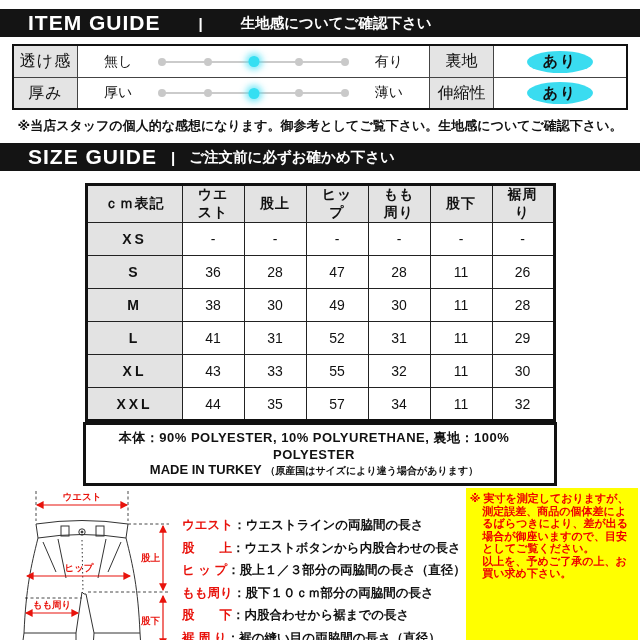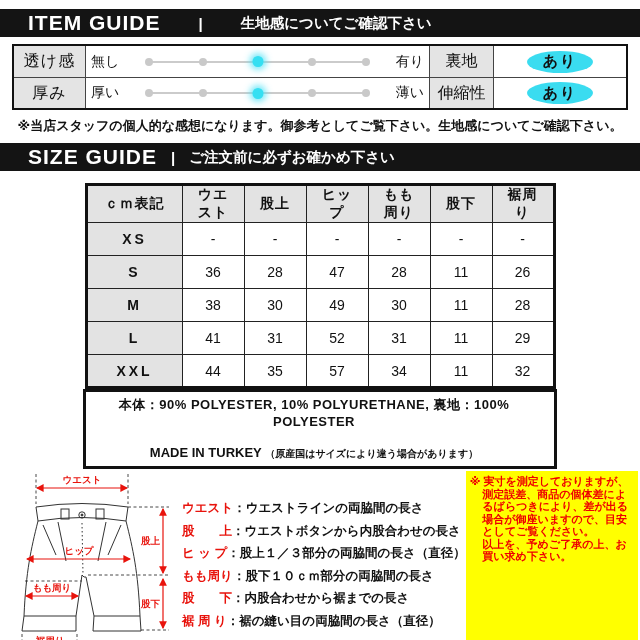--- a/index.html
+++ b/index.html
@@ -13,23 +13,23 @@
   .bar-sep { margin:0 14px; font-size:15px; font-weight:bold; }
   .bar-sub { font-size:14.5px; font-weight:bold; }
   .bar1 { margin-top:9px;gap:24px; }
   .bar2 { margin-top:8px; }
 
   
   .item-table { margin:7px 12px 0 12px; border:2px solid #111; }
   .item-row { display:flex; height:31px; }
   .item-row + .item-row { border-top:1px solid #444; }
   .cell { display:flex; align-items:center; justify-content:center; }
-  .c-label { width:72px; background:#e4e4e4; border-right:1px solid #444;
+  .c-label { width:64px; background:#e4e4e4; border-right:1px solid #444;
              font-size:16px; letter-spacing:1px; }
-  .c-slider { flex:1; border-right:1px solid #444; padding:0 5px; justify-content:flex-start;font-family:Liberation Mono, monospace; }
+  .c-slider { flex:1; border-right:1px solid #444; padding:0 26px; justify-content:flex-start;font-family:Liberation Mono, monospace; }
   .c-attr { width:64px; background:#e4e4e4; border-right:1px solid #444; font-size:16px; }
   .c-val { width:132px; }
   .end-label { font-size:14px; width:44px; flex:0 0 auto; }
   .end-right { text-align:right; }
   .track { flex:1; position:relative; height:14px; margin:0 14px; }
   .track-line { position:absolute; left:0; right:0; top:6px; height:2px; background:#cbcbcb; }
   .dot { position:absolute; top:3px; width:8px; height:8px; border-radius:50%;
          background:#c9c9c9; transform:translateX(-50%); }
   .dot.on { top:1.5px; width:11px; height:11px; background:#35dff2;
             box-shadow:0 0 6px 3px rgba(80,225,245,.75); }
@@ -48,21 +48,21 @@
   .size-table th { background:#e3e3e3; font-weight:600; height:28px; padding:0 8px;
         letter-spacing:1px; }
   .size-table td { height:33px; }
   .size-table td.size-cell { background:#e3e3e3; letter-spacing:3px; font-weight:600; }
   .col-size { width:96px; } .col-v { width:62px; }
 
   
   .material { width:474px; margin:0 auto; border:3px solid #111; text-align:center;
               padding:4px 12px 5px 0; }
   .material .m1 { font-size:13px; font-weight:bold; letter-spacing:.5px; }
-  .material .m2 { font-size:13px; font-weight:bold; margin-top:16px; }
+  .material .m2 { font-size:13px; font-weight:bold; margin-top:0; }
   .material .m2 small { font-size:10px; font-weight:bold; }
 
   
   .bottom { display:flex; margin-top:2px; padding-left:6px; }
   .diagram { flex:0 0 172px; }
   .defs { flex:1; padding:26px 0 0 4px; }
   .def-row { font-size:12.5px; line-height:22.5px; white-space:nowrap; }
   .term { color:#e8130c; font-weight:bold; }
   .colon { color:#111; font-weight:bold; }
   .desc { color:#111; font-weight:600; }
@@ -174,20 +174,29 @@
   <tr>
     <td class="size-cell">L</td>
     <td>41</td>
     <td>31</td>
     <td>52</td>
     <td>31</td>
     <td>11</td>
     <td>29</td>
   </tr>
   <tr>
+    <td class="size-cell">XL</td>
+    <td>43</td>
+    <td>33</td>
+    <td>55</td>
+    <td>32</td>
+    <td>11</td>
+    <td>30</td>
+  </tr>
+  <tr>
     <td class="size-cell">XXL</td>
     <td>44</td>
     <td>35</td>
     <td>57</td>
     <td>34</td>
     <td>11</td>
     <td>32</td>
   </tr>
 </tbody>
   </table>

